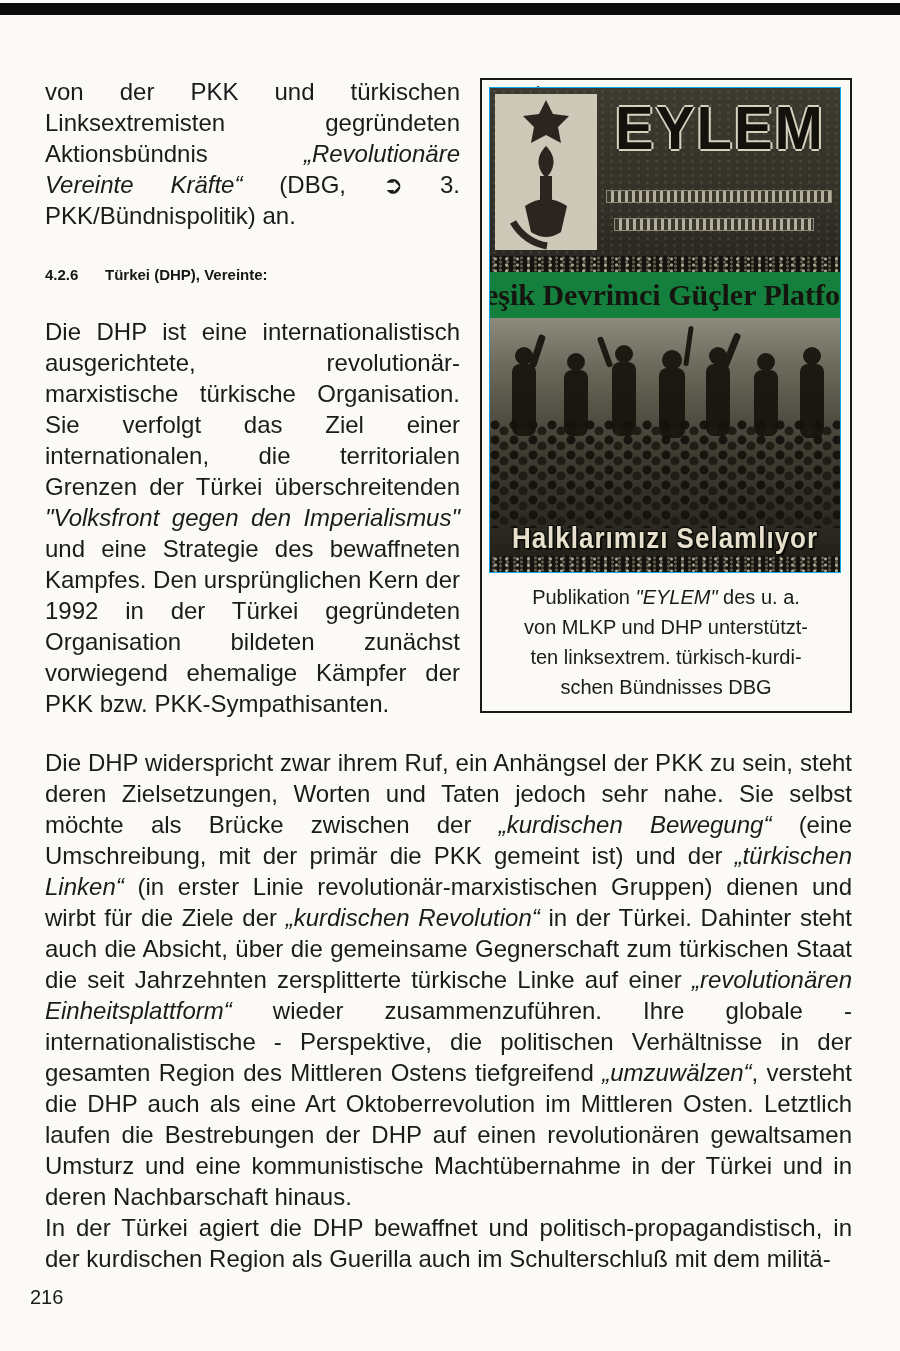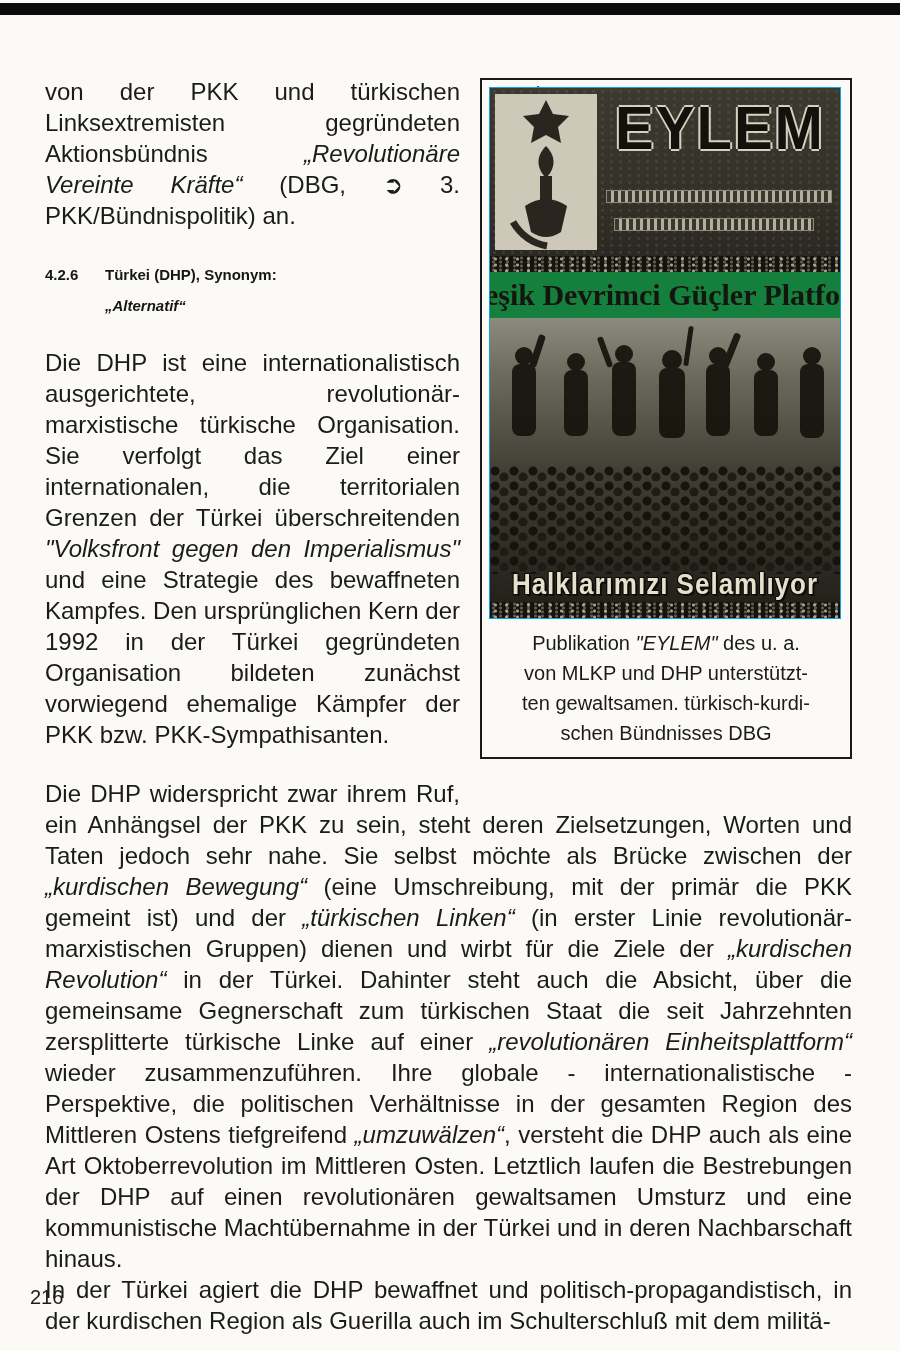--- a/index.html
+++ b/index.html
@@ -70,21 +70,21 @@
     background-size:11px 6px, 7px 4px;
   }
   .band-title {
     height:46px; background:#15803d;
     font-family:"Liberation Serif","DejaVu Serif",serif;
     font-size:30px; font-weight:600; color:#16140e;
     display:flex; align-items:center; justify-content:center;
     white-space:nowrap;
   }
   .photo {
-    position:relative; height:284px; overflow:hidden;
+    position:relative; height:238px; overflow:hidden;
     background:linear-gradient(180deg,#8d8b7d 0%, #6c6a5c 20%, #403e33 55%, #23211a 100%);
   }
   .photo svg.sil { position:absolute; top:8px; left:0; width:352px; height:140px; }
   .crowd {
     position:absolute; left:0; right:0; bottom:28px; height:108px; opacity:.92;
     background-image:
       radial-gradient(circle at 5px 5px, #12110b 4px, transparent 5px),
       radial-gradient(circle at 14px 11px, #1c1a12 4px, transparent 5px);
     background-size:19px 15px;
   }
@@ -148,30 +148,29 @@
               <rect x="264" y="44" width="24" height="66" rx="8"></rect>
             <circle cx="322" cy="30" r="9"></circle>
               <rect x="310" y="38" width="24" height="74" rx="8"></rect>
           </g>
         </svg>
         <div class="crowd"></div>
         <div class="slogan">Halklarımızı Selamlıyor</div>
       </div>
       <div class="speckle"></div>
     </div>
-    <figcaption class="caption"><span>Publikation </span><span class="it">"EYLEM"</span><span> des u. a.</span><br><span>von MLKP und DHP unterstützt-</span><br><span>ten gewaltsamen. türkisch-kurdi-</span><br><span>schen Bündnisses DBG</span></figcaption>
+    <figcaption class="caption"><span>Publikation </span><span class="it">"EYLEM"</span><span> des u. a.</span><br><span>von MLKP und DHP unterstützt-</span><br><span>ten linksextrem. türkisch-kurdi-</span><br><span>schen Bündnisses DBG</span></figcaption>
   </figure>
 
   <p class="body-text intro"><span>von der PKK und türkischen Linksextremisten gegründeten Aktionsbündnis </span><span class="it">„Revolutionäre Vereinte Kräfte“</span><span> (DBG, ➲ 3. PKK/Bündnispolitik) an.</span></p>
 
   <div class="heading">
     <span class="num">4.2.6</span>
     <span class="htext">
-      <span class="hline">Türkei (DHP), Synonym:</span>
-      <span class="hline ital">„Alternatif“</span>
+      <span class="hline">Türkei (DHP), Vereinte:</span>
     </span>
   </div>
 
   <p class="body-text"><span>Die DHP ist eine internationalistisch ausgerichtete, revolutionär-marxistische türkische Organisation. Sie verfolgt das Ziel einer internationalen, die territorialen Grenzen der Türkei überschreitenden </span><span class="it">"Volksfront gegen den Imperialismus"</span><span> und eine Strategie des bewaffneten Kampfes. Den ursprünglichen Kern der 1992 in der Türkei gegründeten Organisation bildeten zunächst vorwiegend ehemalige Kämpfer der PKK bzw. PKK-Sympathisanten.</span></p>
 
   <p class="body-text p-main"><span>Die DHP widerspricht zwar ihrem Ruf, ein Anhängsel der PKK zu sein, steht deren Zielsetzungen, Worten und Taten jedoch sehr nahe. Sie selbst möchte als Brücke zwischen der </span><span class="it">„kurdischen Bewegung“</span><span> (eine Umschreibung, mit der primär die PKK gemeint ist) und der </span><span class="it">„türkischen Linken“</span><span> (in erster Linie revolutionär-marxistischen Gruppen) dienen und wirbt für die Ziele der </span><span class="it">„kurdischen Revolution“</span><span> in der Türkei. Dahinter steht auch die Absicht, über die gemeinsame Gegnerschaft zum türkischen Staat die seit Jahrzehnten zersplitterte türkische Linke auf einer </span><span class="it">„revolutionären Einheitsplattform“</span><span> wieder zusammenzuführen. Ihre globale - internationalistische - Perspektive, die politischen Verhältnisse in der gesamten Region des Mittleren Ostens tiefgreifend </span><span class="it">„umzuwälzen“</span><span>, versteht die DHP auch als eine Art Oktoberrevolution im Mittleren Osten. Letztlich laufen die Bestrebungen der DHP auf einen revolutionären gewaltsamen Umsturz und eine kommunistische Machtübernahme in der Türkei und in deren Nachbarschaft hinaus.</span></p>
 
   <p class="body-text p-last"><span>In der Türkei agiert die DHP bewaffnet und politisch-propagandistisch, in der kurdischen Region als Guerilla auch im Schulterschluß mit dem militä-</span></p>
 
 </div>

